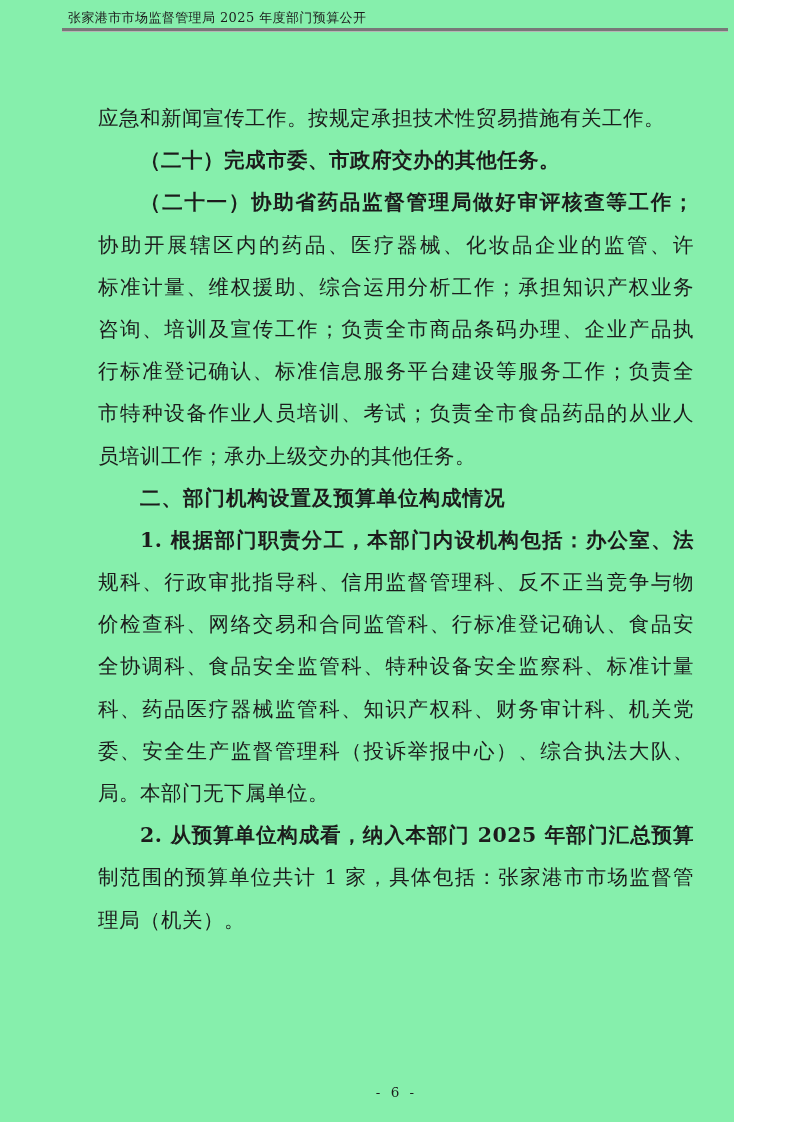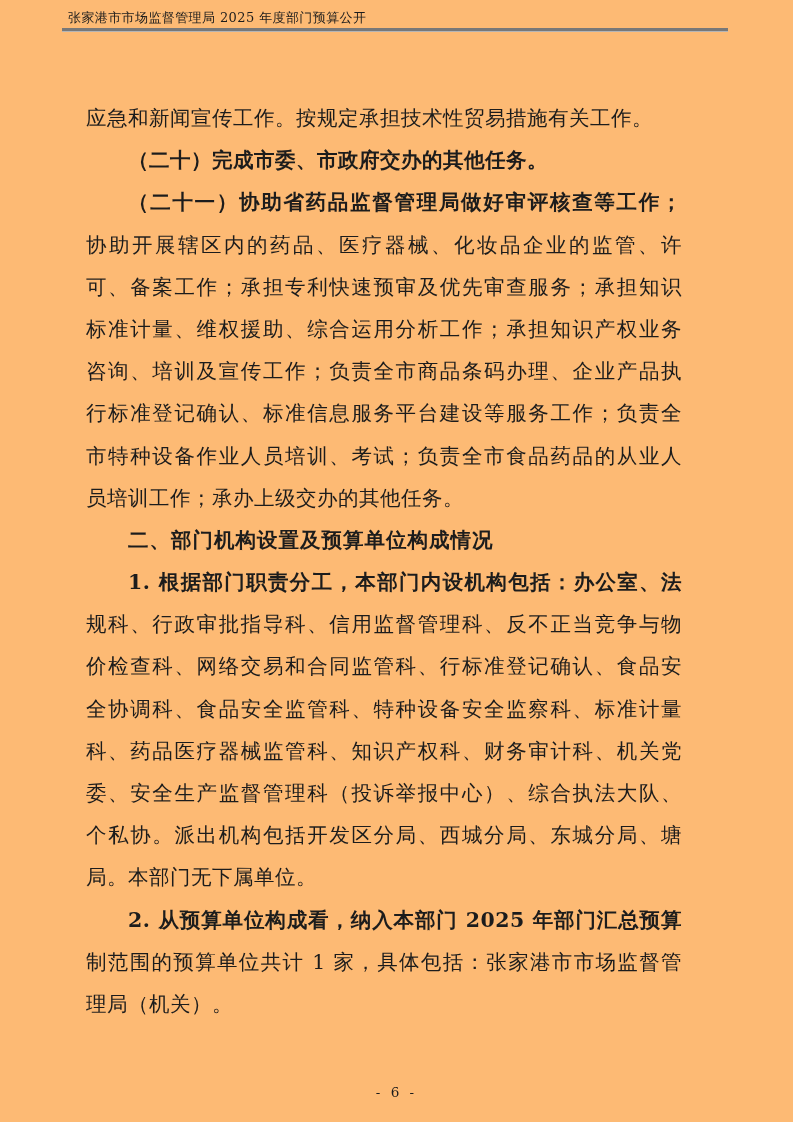--- a/index.html
+++ b/index.html
@@ -2,23 +2,23 @@
 <html><head>
 <meta charset="utf-8">
 <style>
   html, body {
     margin: 0;
     padding: 0;
     background: #ffffff;
   }
   .page {
     position: relative;
-    width: 793px;
+    width: 734px;
     height: 1122px;
-    background: #fdba74;
+    background: #86efac;
     overflow: hidden;
     font-family: "DejaVu Serif", "Liberation Serif", serif;
     color: #1c1c1c;
   }
   .doc-header {
     position: absolute;
     left: 62px;
     top: 10px;
     width: 666px;
   }
@@ -33,21 +33,21 @@
   }
   .doc-header-rule {
     margin-top: 2px;
     width: 666px;
     height: 2.5px;
     background: #787878;
     border-bottom: 1px solid #b5b5b5;
   }
   .doc-body {
     position: absolute;
-    left: 86px;
+    left: 98px;
     top: 97px;
     width: 596px;
   }
   .line {
     height: 42.2px;
     line-height: 42.2px;
     font-size: 20.5px;
     overflow: hidden;
     text-align: left;
     letter-spacing: 0.5px;
@@ -87,34 +87,32 @@
   <div class="doc-header">
     <span class="doc-header-title">张家港市市场监督管理局 2025 年度部门预算公开</span>
     <div class="doc-header-rule"></div>
   </div>
 
   <div class="doc-body">
     <div class="line">应急和新闻宣传工作。按规定承担技术性贸易措施有关工作。</div>
     <div class="line indent">（二十）完成市委、市政府交办的其他任务。</div>
     <div class="line indent jlast">（二十一）协助省药品监督管理局做好审评核查等工作；</div>
     <div class="line jlast">协助开展辖区内的药品、医疗器械、化妆品企业的监管、许</div>
-    <div class="line jlast">可、备案工作；承担专利快速预审及优先审查服务；承担知识</div>
     <div class="line jlast">标准计量、维权援助、综合运用分析工作；承担知识产权业务</div>
     <div class="line jlast">咨询、培训及宣传工作；负责全市商品条码办理、企业产品执</div>
     <div class="line jlast">行标准登记确认、标准信息服务平台建设等服务工作；负责全</div>
     <div class="line jlast">市特种设备作业人员培训、考试；负责全市食品药品的从业人</div>
     <div class="line">员培训工作；承办上级交办的其他任务。</div>
     <div class="line indent heading">二、部门机构设置及预算单位构成情况</div>
     <div class="line indent jlast">1. 根据部门职责分工，本部门内设机构包括：办公室、法</div>
     <div class="line jlast">规科、行政审批指导科、信用监督管理科、反不正当竞争与物</div>
     <div class="line jlast">价检查科、网络交易和合同监管科、行标准登记确认、食品安</div>
     <div class="line jlast">全协调科、食品安全监管科、特种设备安全监察科、标准计量</div>
     <div class="line jlast">科、药品医疗器械监管科、知识产权科、财务审计科、机关党</div>
     <div class="line jlast">委、安全生产监督管理科（投诉举报中心）、综合执法大队、</div>
-    <div class="line jlast">个私协。派出机构包括开发区分局、西城分局、东城分局、塘</div>
     <div class="line">局。本部门无下属单位。</div>
     <div class="line indent jlast">2. 从预算单位构成看，纳入本部门 2025 年部门汇总预算编</div>
     <div class="line jlast">制范围的预算单位共计 1 家，具体包括：张家港市市场监督管</div>
     <div class="line">理局（机关）。</div>
   </div>
 
   <div class="doc-footer">
     <span>- 6 -</span>
   </div>
 

